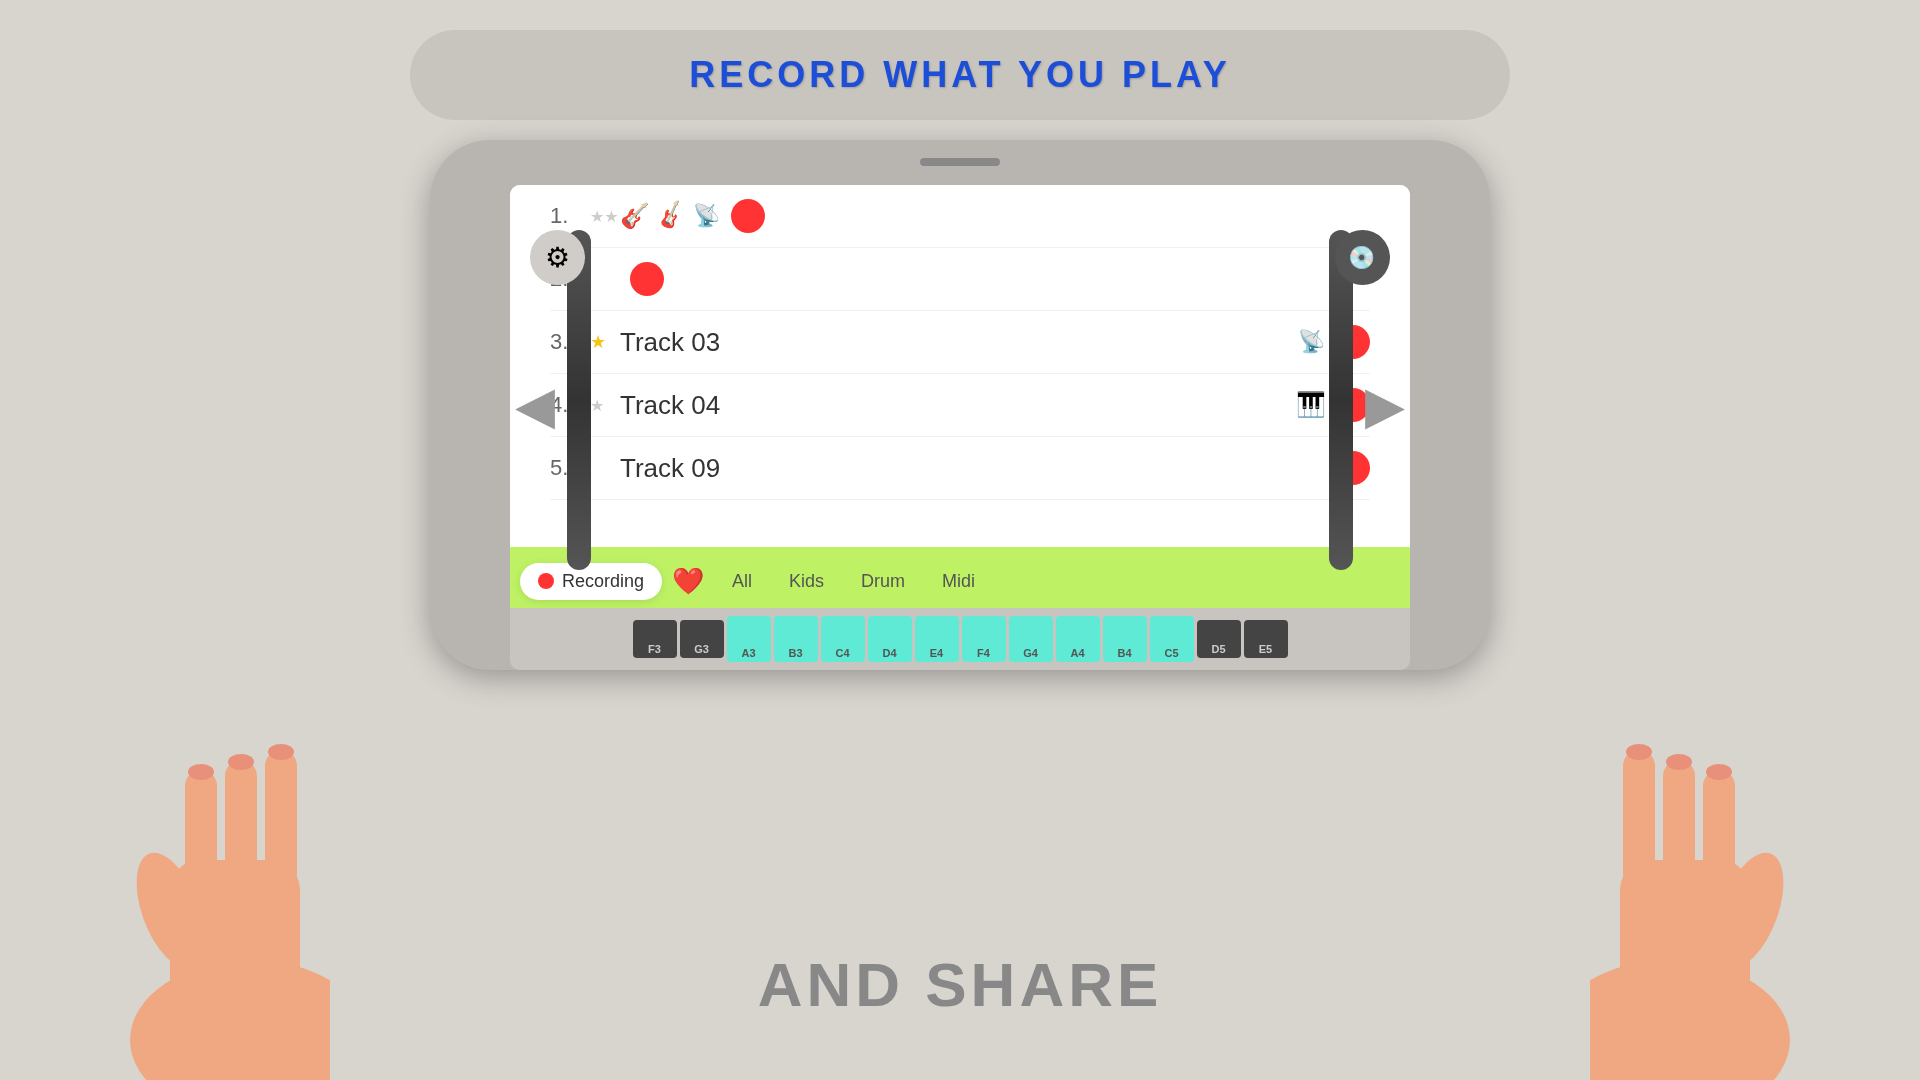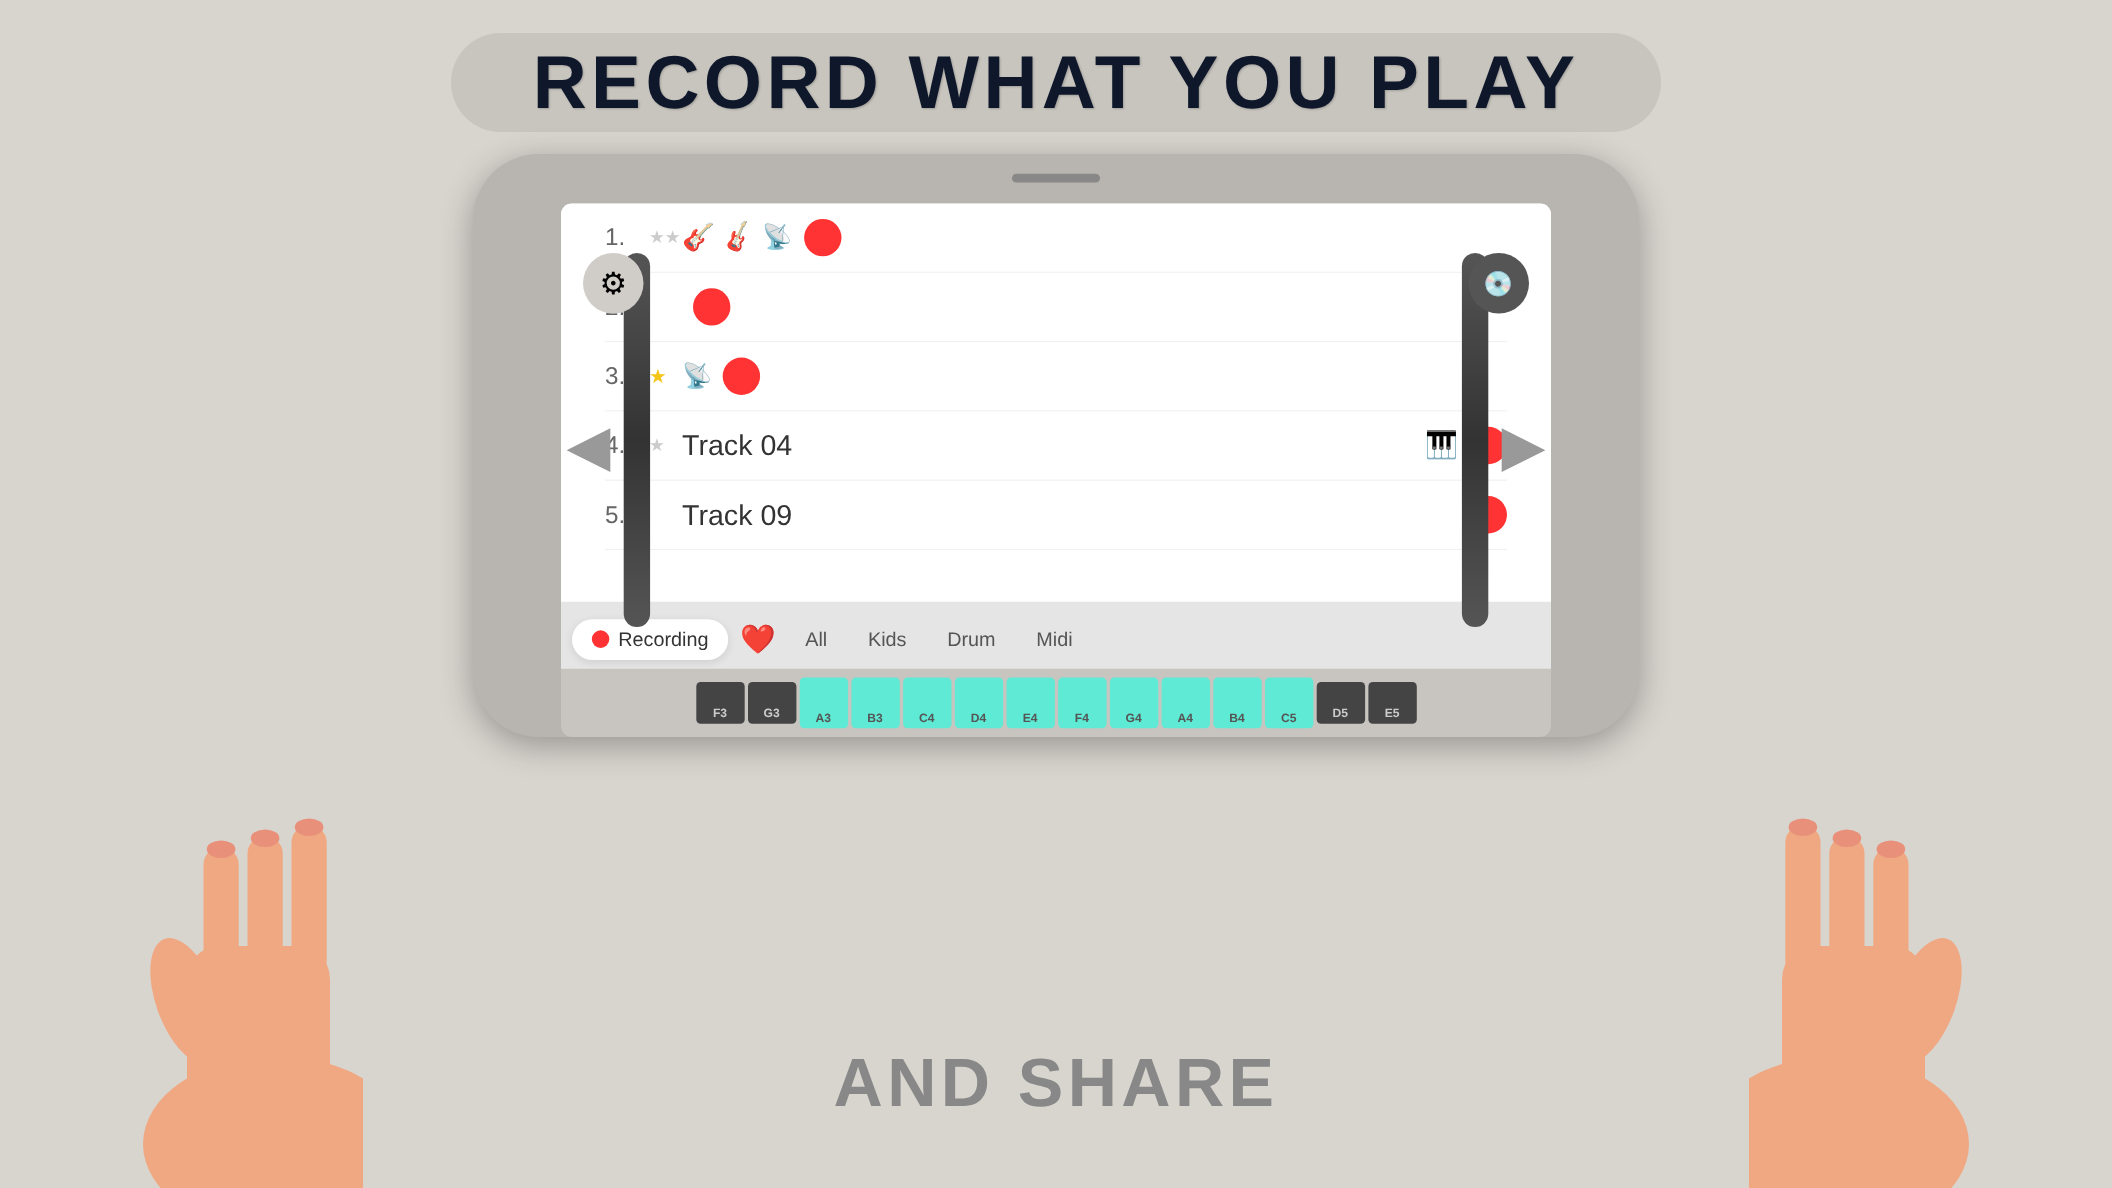--- a/index.html
+++ b/index.html
@@ -20,23 +20,23 @@
       transform: translateX(-50%);
       width: 1100px;
       height: 90px;
       background: #c8c5bf;
       border-radius: 50px;
       display: flex;
       align-items: center;
       justify-content: center;
     }
     .top-banner-text {
-      font-size: 68px;
+      font-size: 36px;
       font-weight: 900;
-      color: #0f172a;
+      color: #1d4ed8;
       letter-spacing: 4px;
       text-shadow: 1px 1px 2px rgba(0,0,0,0.2);
     }
 
     
     .bottom-banner {
       position: absolute;
       bottom: 60px;
       left: 50%;
       transform: translateX(-50%);
@@ -293,21 +293,21 @@
       justify-content: center;
     }
 
     
     .bottom-tabs {
       position: absolute;
       bottom: 0;
       left: 0;
       right: 0;
       height: 68px;
-      background: #e5e5e5;
+      background: #bef264;
       display: flex;
       align-items: center;
       padding: 0 10px;
       gap: 5px;
     }
 
     .recording-tab {
       background: white;
       border-radius: 25px;
       padding: 8px 18px;
@@ -469,20 +469,21 @@
           <div class="track-item">
             <span class="track-number">2.</span>
             <span class="track-star"></span>
             <div class="track-icons"></div>
             <div class="track-record-btn"></div>
           </div>
 
           <div class="track-item">
             <span class="track-number">3.</span>
             <span class="track-star" style="color:#f5c518;">★</span>
+            <span class="track-name">Track 03</span>
             <div class="track-icons">
               <span style="font-size:22px;">📡</span>
             </div>
             <div class="track-record-btn"></div>
           </div>
 
           <div class="track-item">
             <span class="track-number">4.</span>
             <span class="track-star" style="color:#ccc; font-size:16px;">★</span>
             <span class="track-name">Track 04</span>

